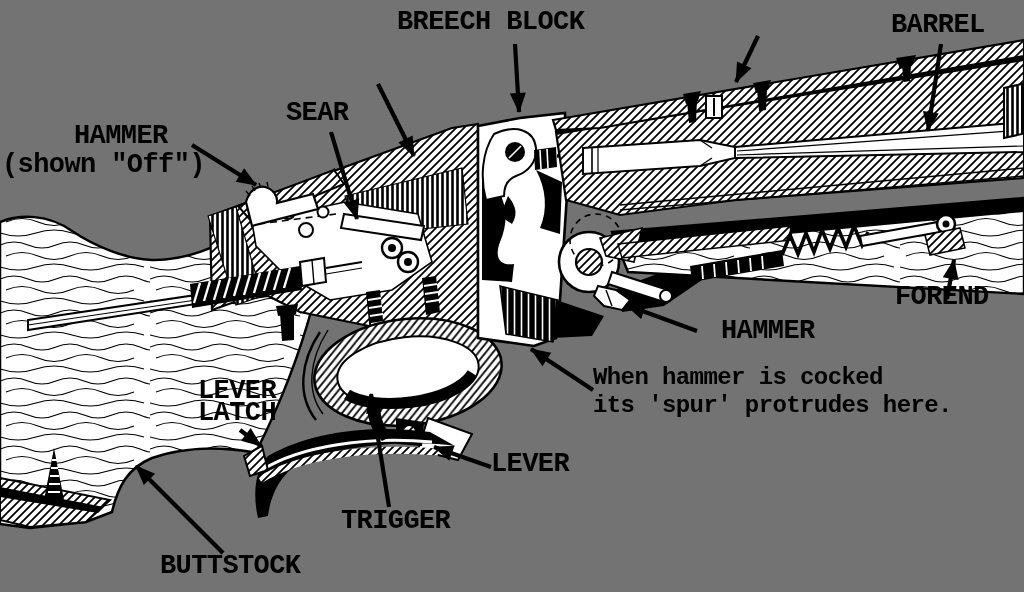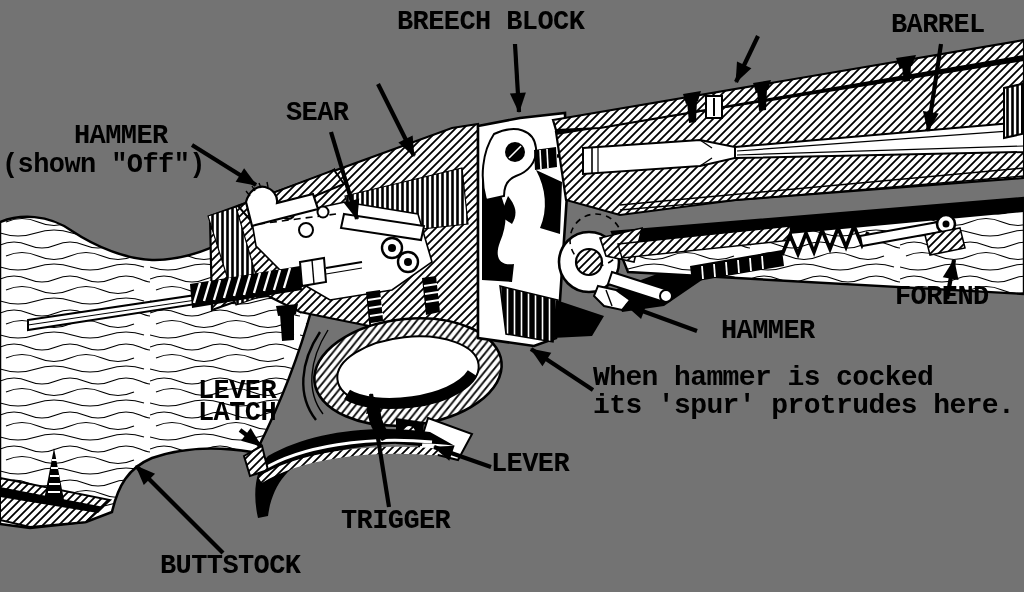--- a/index.html
+++ b/index.html
@@ -2,21 +2,21 @@
 <html><head>
 <meta charset="utf-8">
 <style>
   html,body{margin:0;padding:0;background:#fff;}
   #stage{position:relative;width:1024px;height:592px;background:#737373;overflow:hidden;
          font-family:Liberation Mono, monospace;}
   #art{position:absolute;left:0;top:0;}
   .lbl{position:absolute;color:#000;font-weight:bold;font-size:27px;line-height:27px;
        letter-spacing:-0.6px;white-space:nowrap;}
   .lbl.small2{line-height:22px;}
-  .note{font-size:28px;line-height:28px;}
+  .note{font-size:24px;line-height:28px;}
   .safety-sub{display:block;}
   .safety-main{display:block;padding-left:72px;}
   .ll{display:block;}
 </style>
 </head>
 <body>
 
 <div id="stage">
 
 <svg id="art" width="1024" height="592" viewBox="0 0 1024 592" xmlns="http://www.w3.org/2000/svg">

